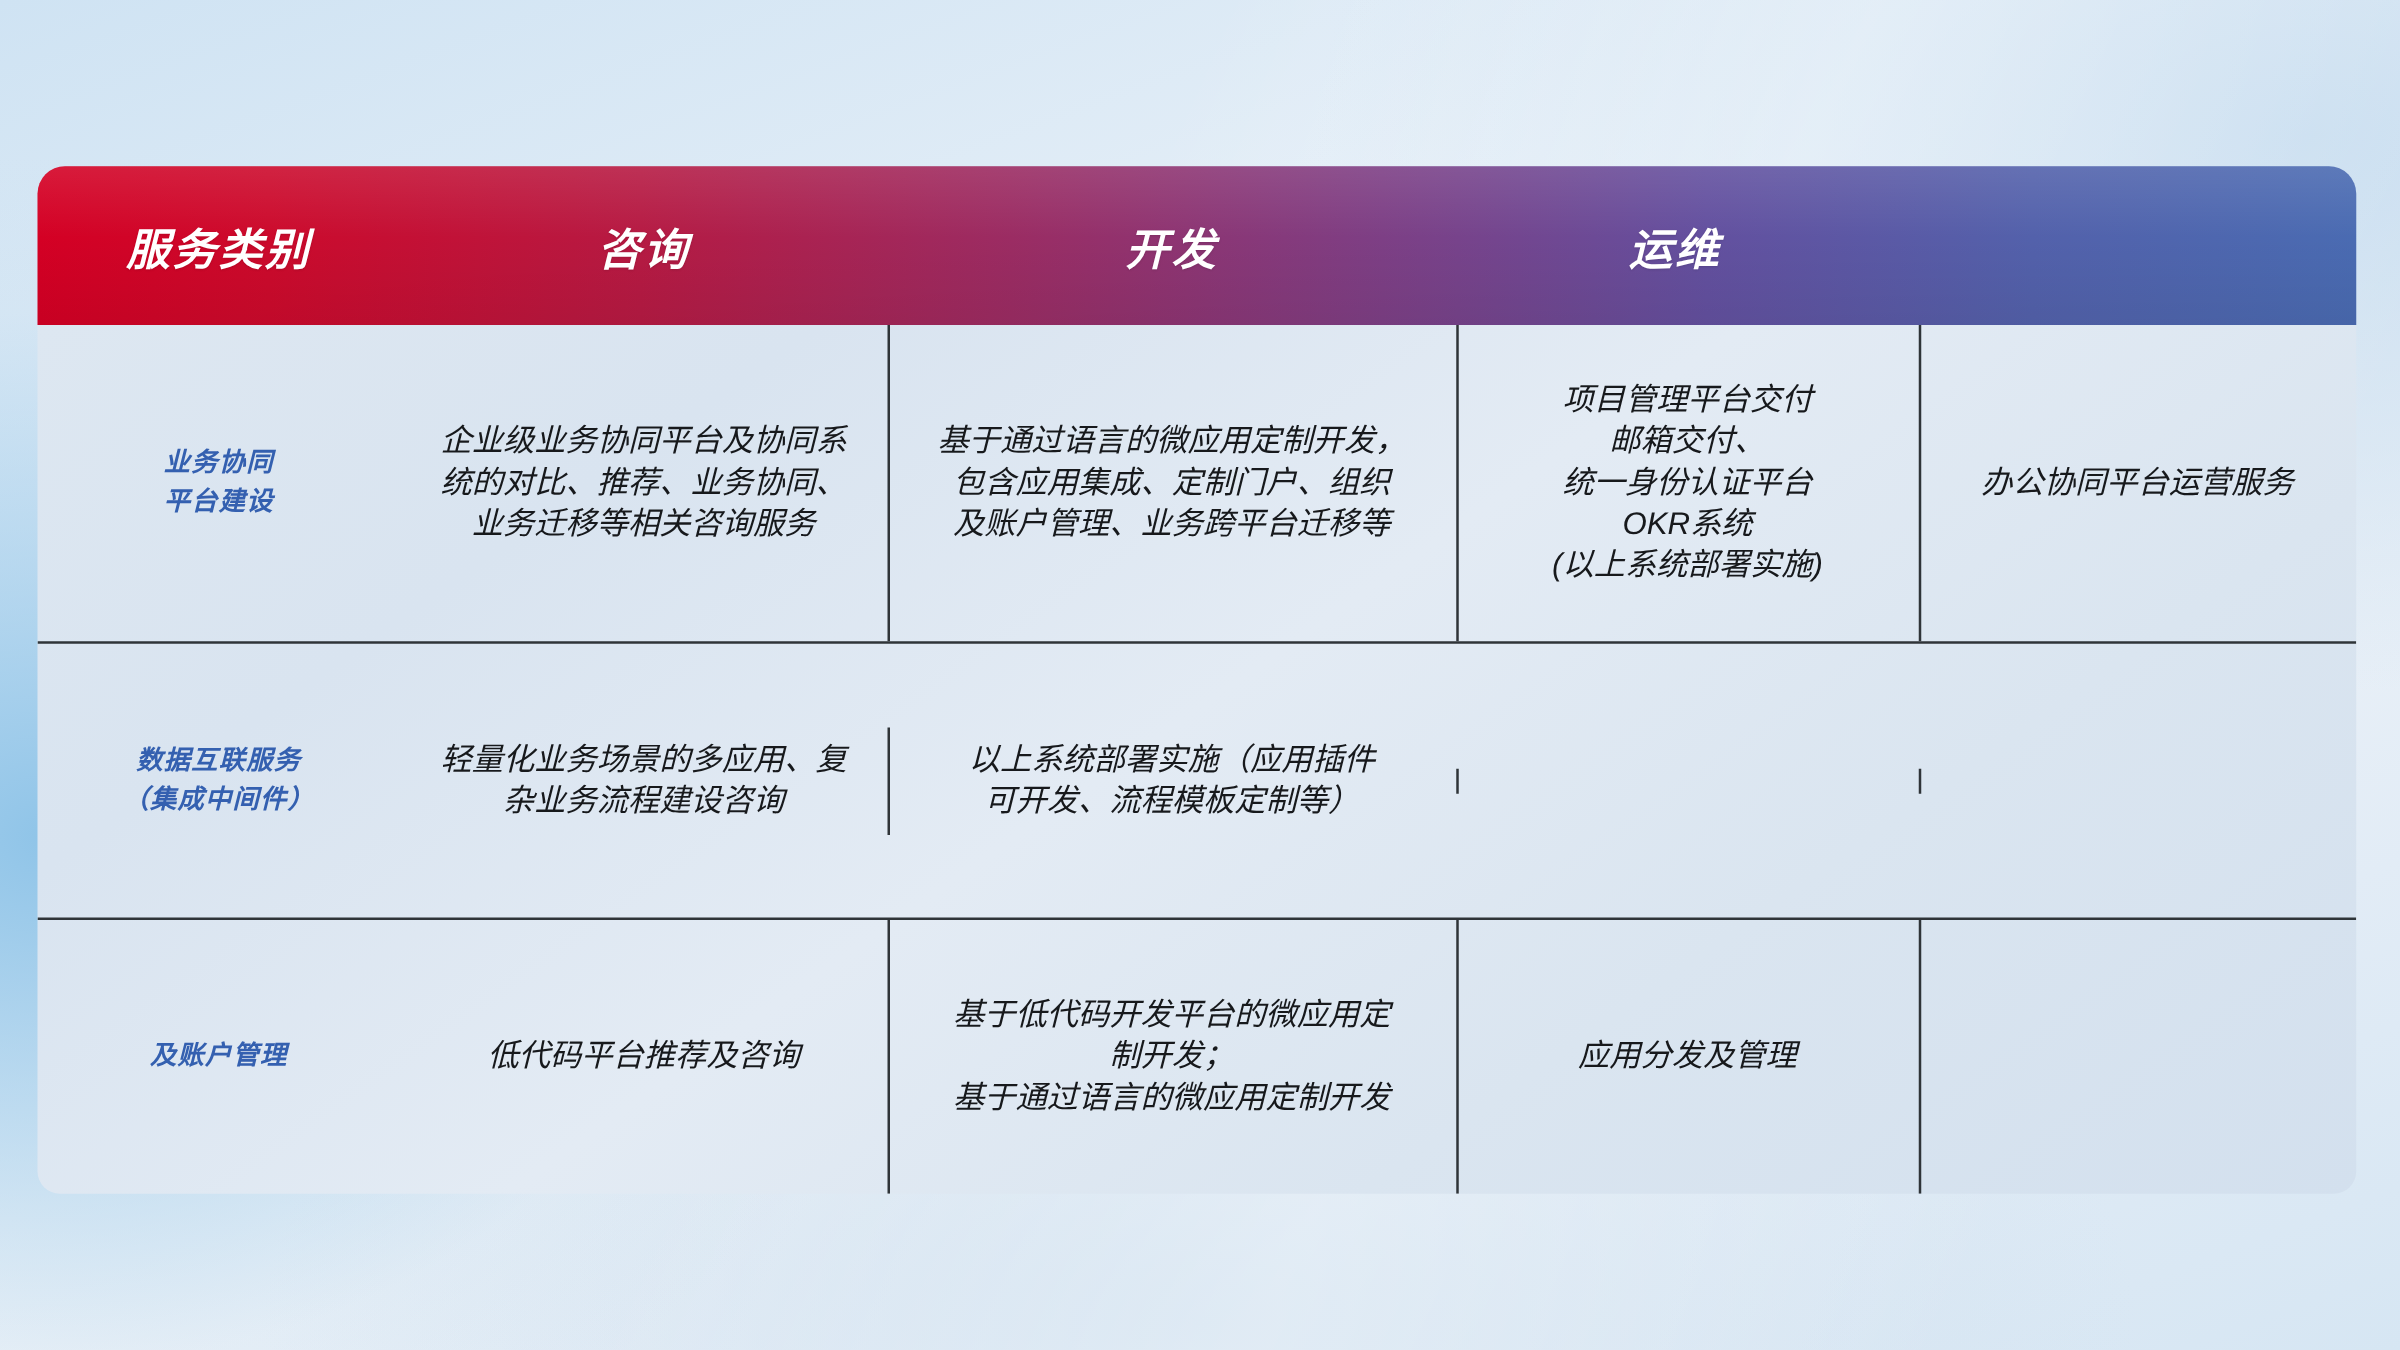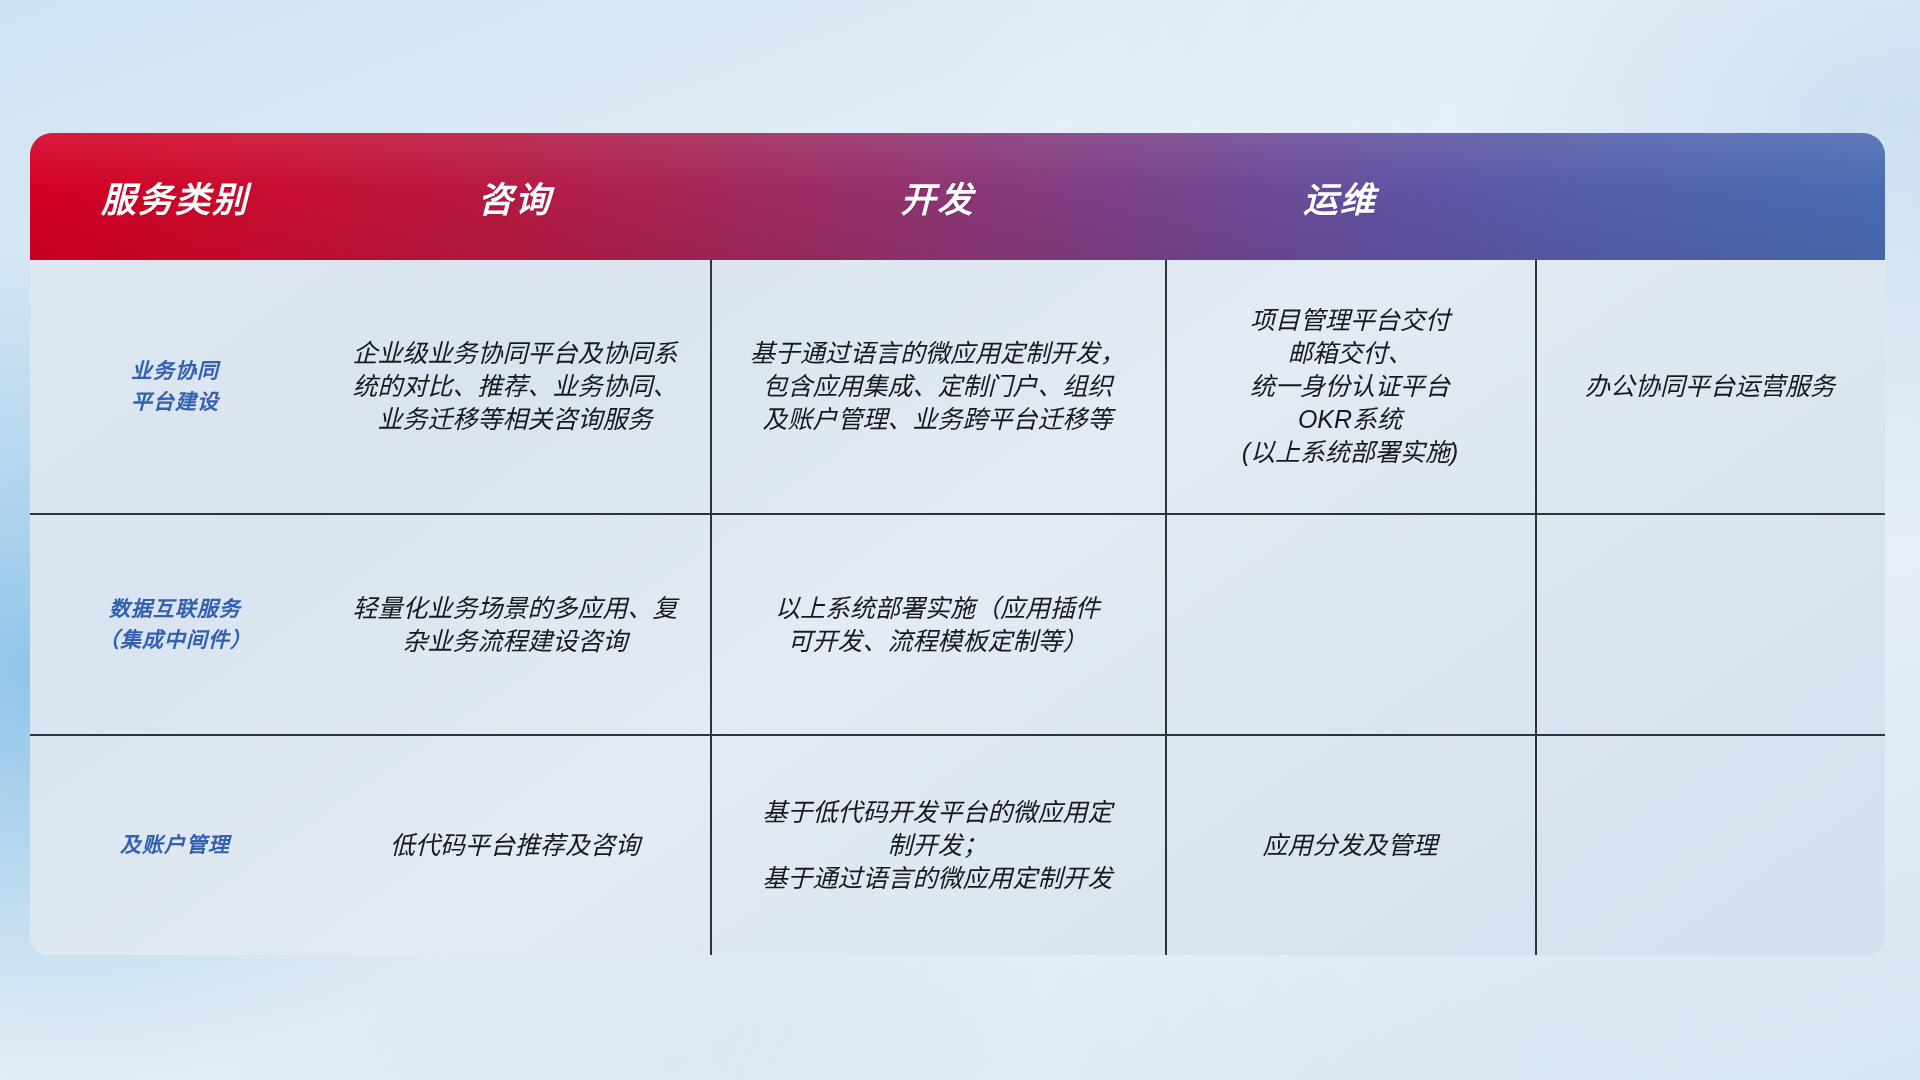--- a/index.html
+++ b/index.html
@@ -128,21 +128,21 @@
   }
 
   
   .c1 { width: 290px; }
   .c2 { width: 390px; }
   .c3 { width: 455px; }
   .c4 { width: 370px; }
   .c5 { width: 350px; }
 
   .r1 { height: 253px; }
-  .r2 { height: 219px; }
+  .r2 { height: 219px; align-items: center; }
   .r3 { height: 219px; }
 
   .cell-text { white-space: pre-line; }
 </style>
 </head>
 <body>
 
 <div id="page">
 
   <div class="table-wrap">

